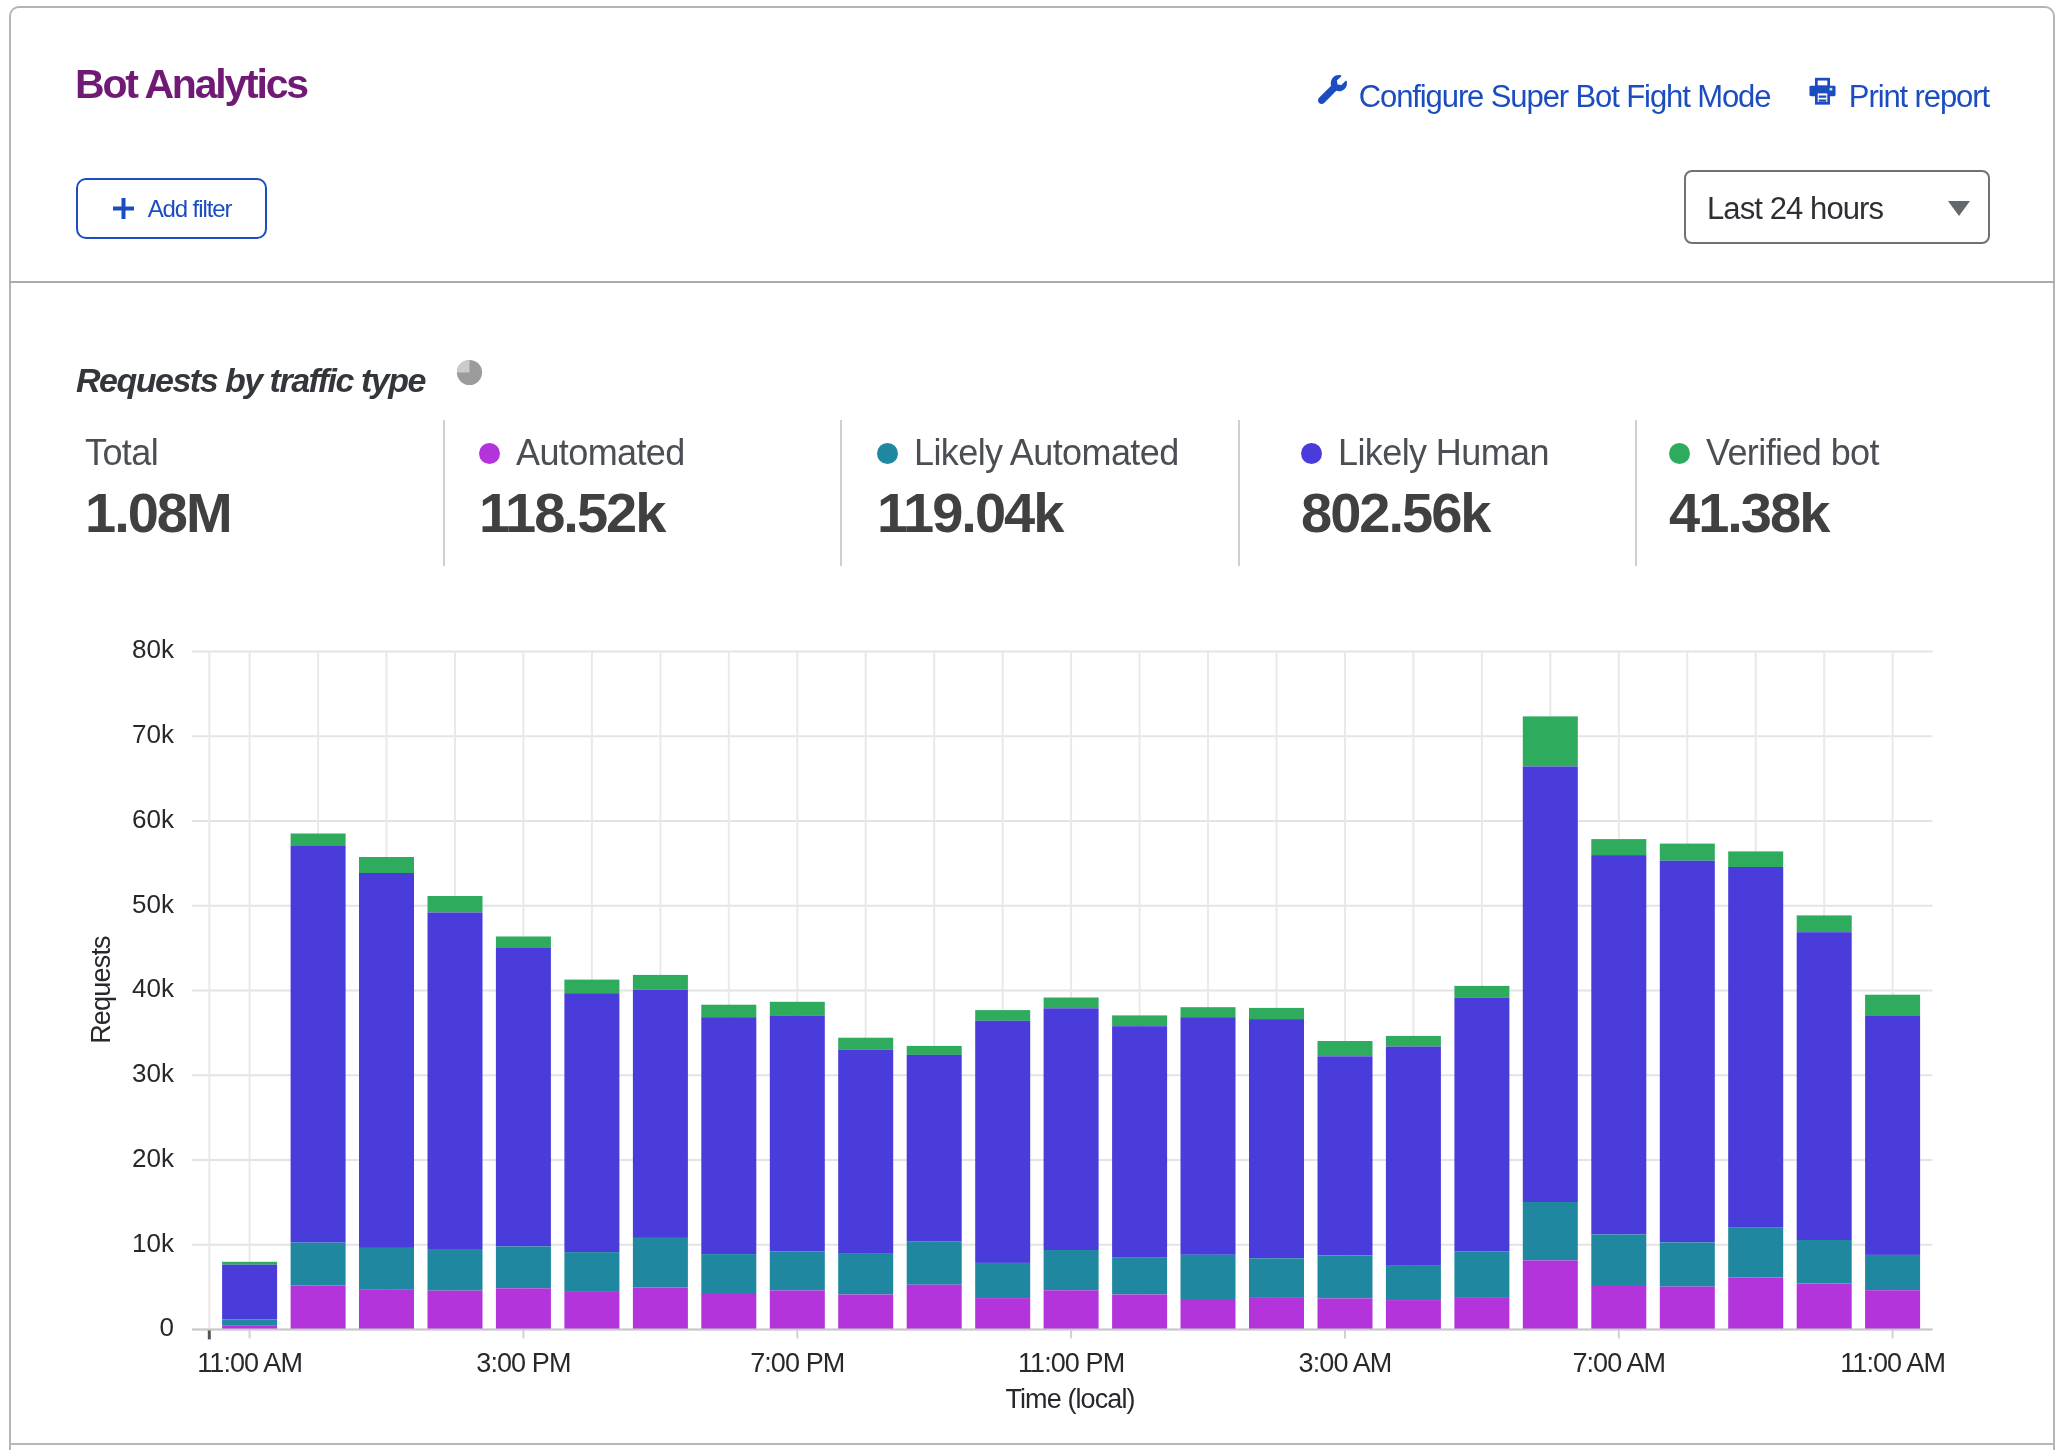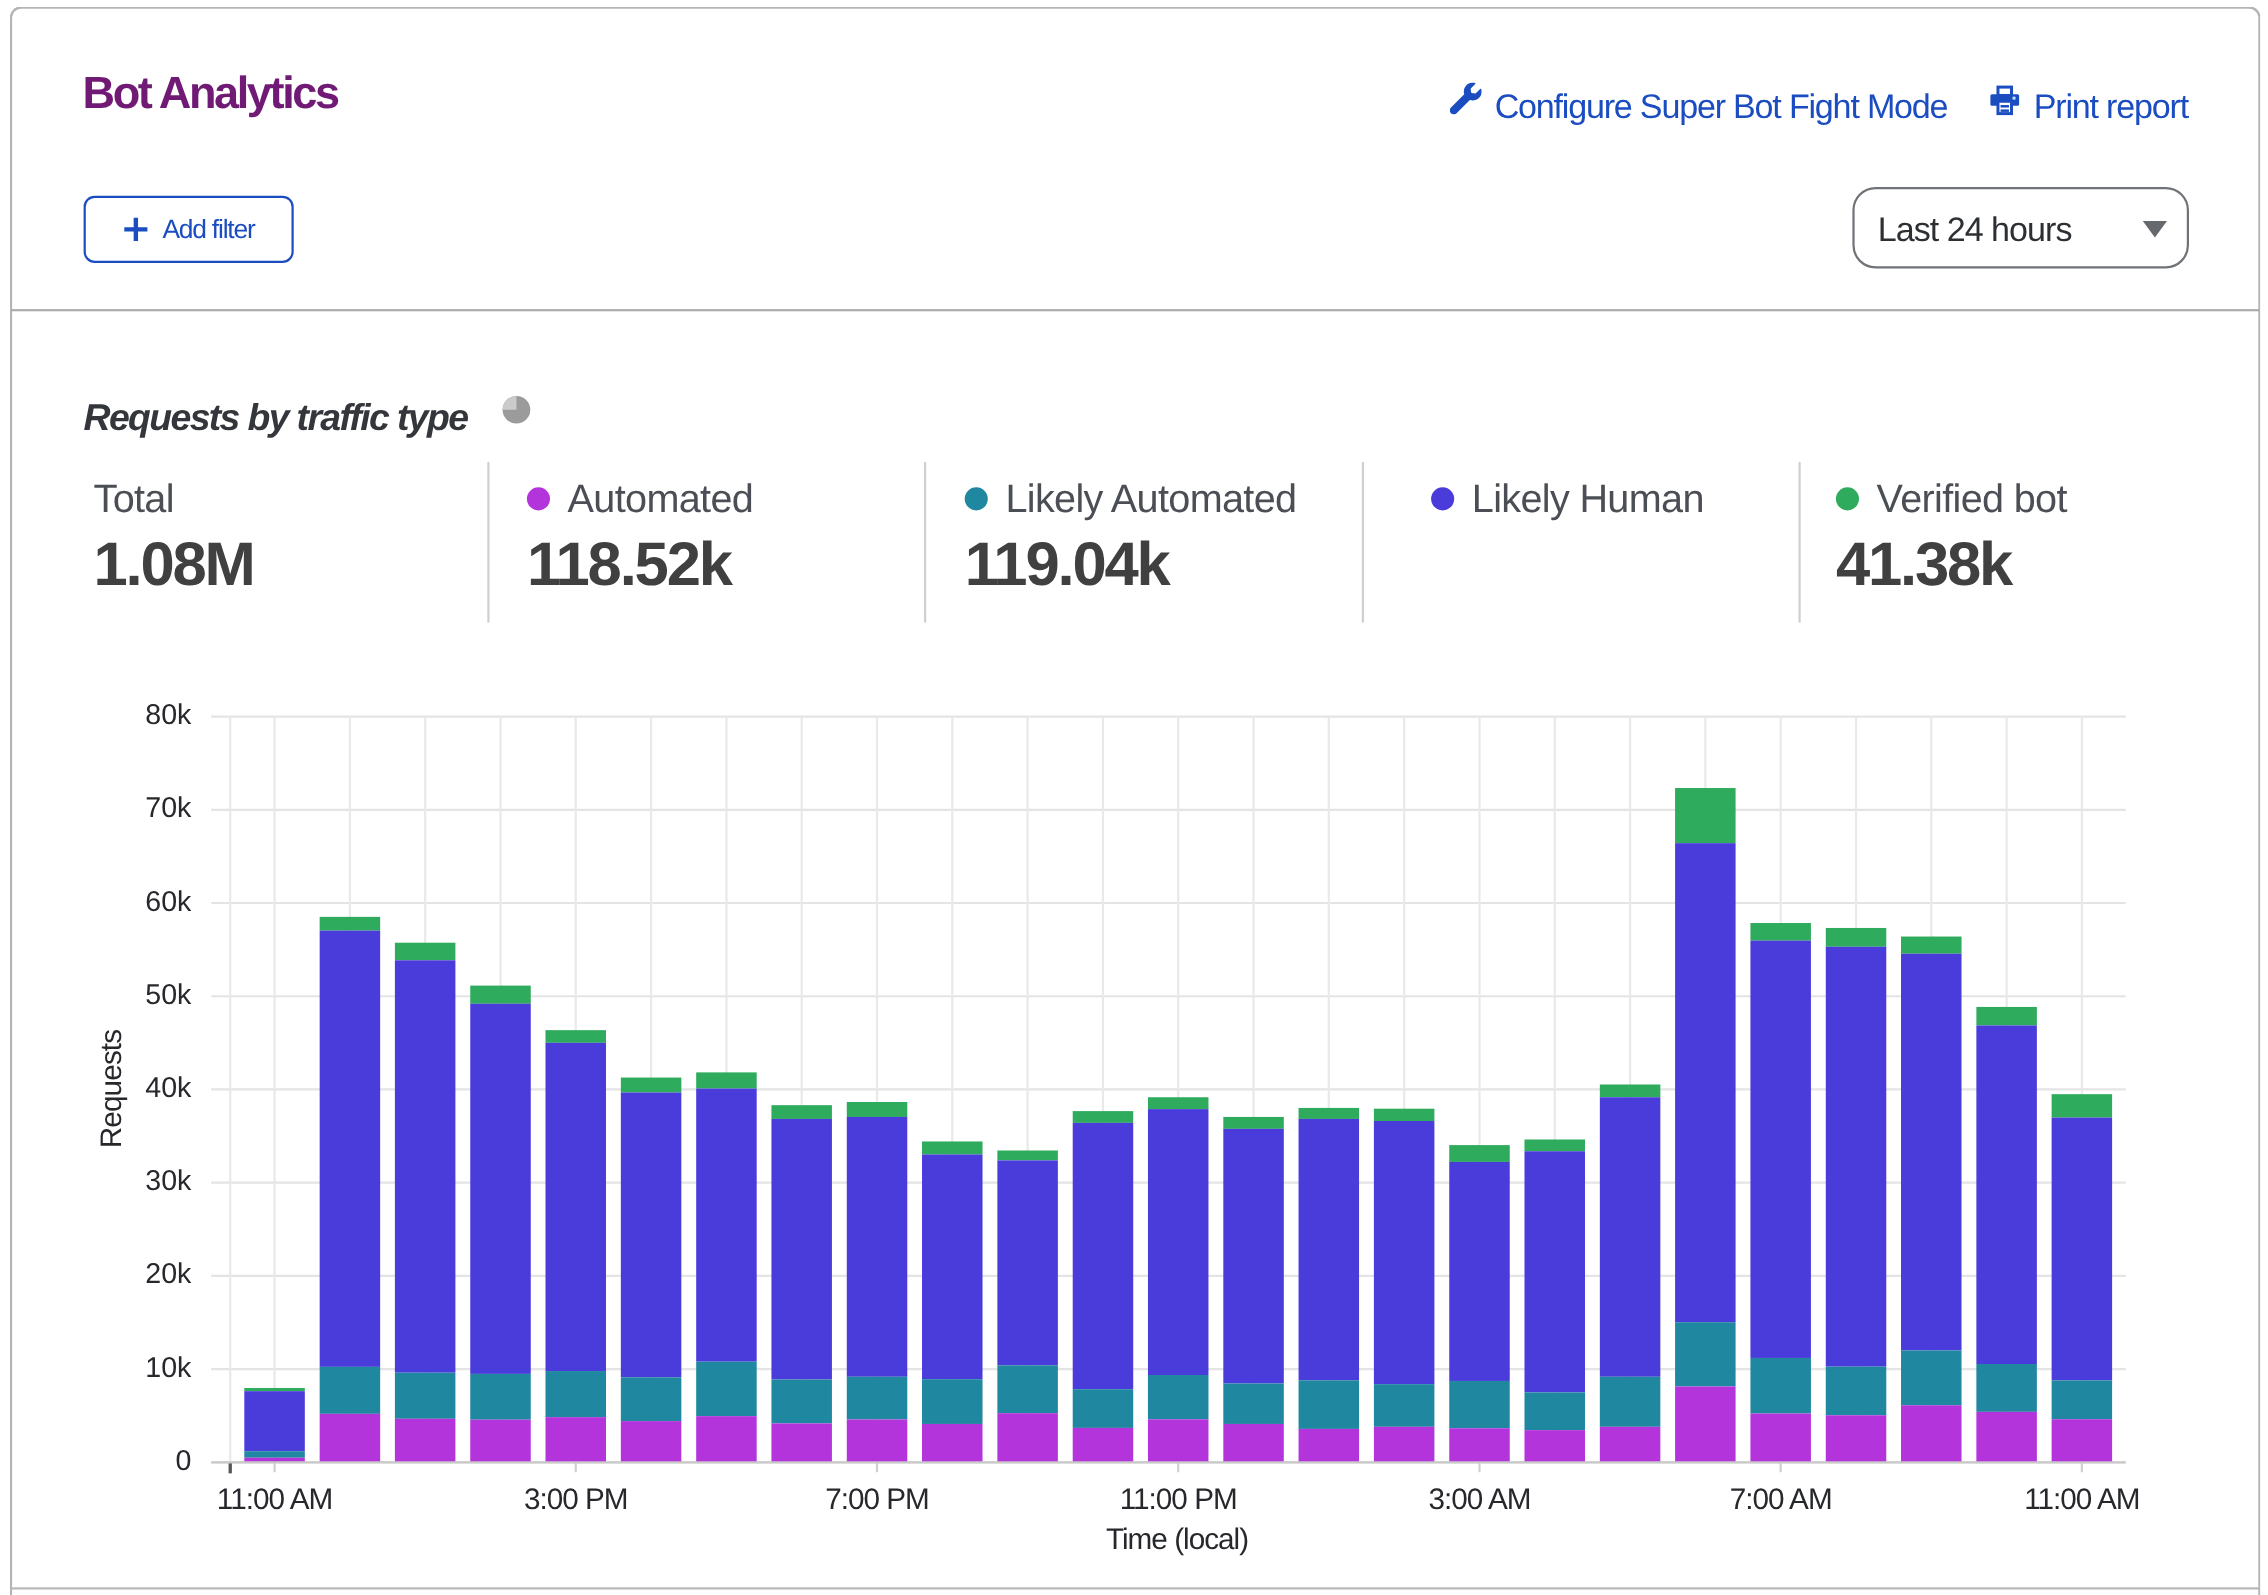--- a/index.html
+++ b/index.html
@@ -11,21 +11,21 @@
   .bottom-line { position:absolute; left:10px; top:1443px; width:2044px; height:0; border-top:2px solid #b8b8b8; }
   h1 { position:absolute; left:75px; top:64px; font-size:41px; line-height:1; font-weight:700; color:#701a75; letter-spacing:-2.2px; }
   .toplinks { position:absolute; top:75px; right:73px; color:#1b4dc1; font-size:31px; line-height:31px; letter-spacing:-1.1px; white-space:nowrap; }
   .toplinks svg { vertical-align:3px; margin-right:12px; }
   .gap1 { display:inline-block; width:30px; }
   .addfilter { position:absolute; left:76px; top:178px; width:191px; height:61px;
       border:2.5px solid #1b4dc1; border-radius:10px; color:#1b4dc1; font-size:24px; letter-spacing:-1.1px;
       display:flex; align-items:center; justify-content:center; }
   .addfilter svg { margin-right:13px; }
   .select { position:absolute; left:1684px; top:170px; width:306px; height:74px;
-      border:2px solid #6f7377; border-radius:21px; font-size:31px; letter-spacing:-0.9px; color:#2c2f33;
+      border:2px solid #6f7377; border-radius:8px; font-size:31px; letter-spacing:-0.9px; color:#2c2f33;
       display:flex; align-items:center; }
   .select .txt { margin-left:21px; position:relative; top:2px; }
   .select .tri { position:absolute; right:18px; top:29px; width:0; height:0;
       border-left:11px solid transparent; border-right:11px solid transparent; border-top:15px solid #65696e; }
   .sec-title { position:absolute; left:76px; top:363px; font-size:34px; line-height:1; font-weight:700; color:#33363b; letter-spacing:-1.5px;font-style:italic; }
   .pieicon { position:absolute; left:456px; top:359px; }
   .stat { position:absolute; top:437px; }
   .stat .lab { font-size:36px; line-height:32px; letter-spacing:-0.6px; color:#4b4f55; display:flex; align-items:center; }
   .stat .dot { width:21px; height:21px; border-radius:50%; margin-right:16px; display:inline-block; flex:none; }
   .stat .val { font-size:56px; line-height:56px; font-weight:700; color:#404040; margin-top:16px; letter-spacing:-2px; }
@@ -69,20 +69,21 @@
 <div class="stat" style="left:479px;">
     <div class="lab"><span class="dot" style="background:#b434dc"></span>Automated</div>
     <div class="val">118.52k</div>
   </div>
 <div class="stat" style="left:877px;">
     <div class="lab"><span class="dot" style="background:#1f87a0"></span>Likely Automated</div>
     <div class="val">119.04k</div>
   </div>
 <div class="stat" style="left:1273px;margin-left:28px;">
     <div class="lab"><span class="dot" style="background:#4a3bdb"></span>Likely Human</div>
+    <div class="val">802.56k</div>
   </div>
 <div class="stat" style="left:1669px;">
     <div class="lab"><span class="dot" style="background:#2eab5c"></span>Verified bot</div>
     <div class="val">41.38k</div>
   </div>
 <div class="vdiv" style="left:443px;"></div>
 <div class="vdiv" style="left:840px;"></div>
 <div class="vdiv" style="left:1238px;"></div>
 <div class="vdiv" style="left:1635px;"></div>
 <svg class="abs" style="left:0;top:0;" width="2062" height="1450" viewBox="0 0 2062 1450">

